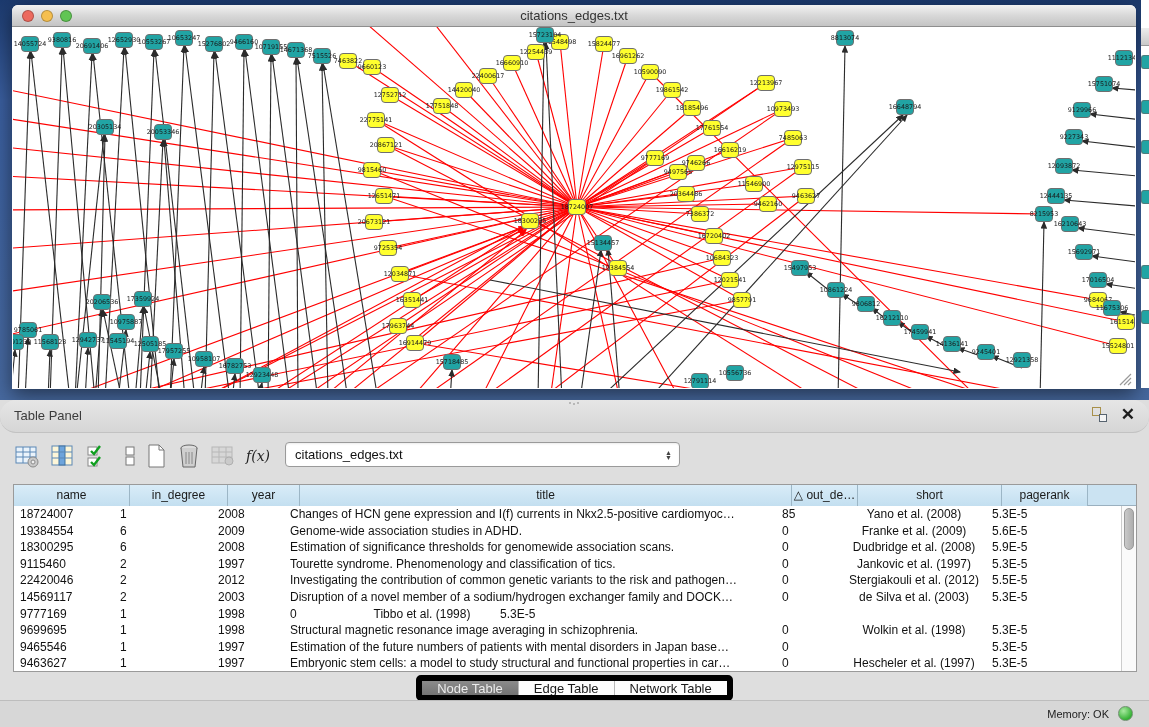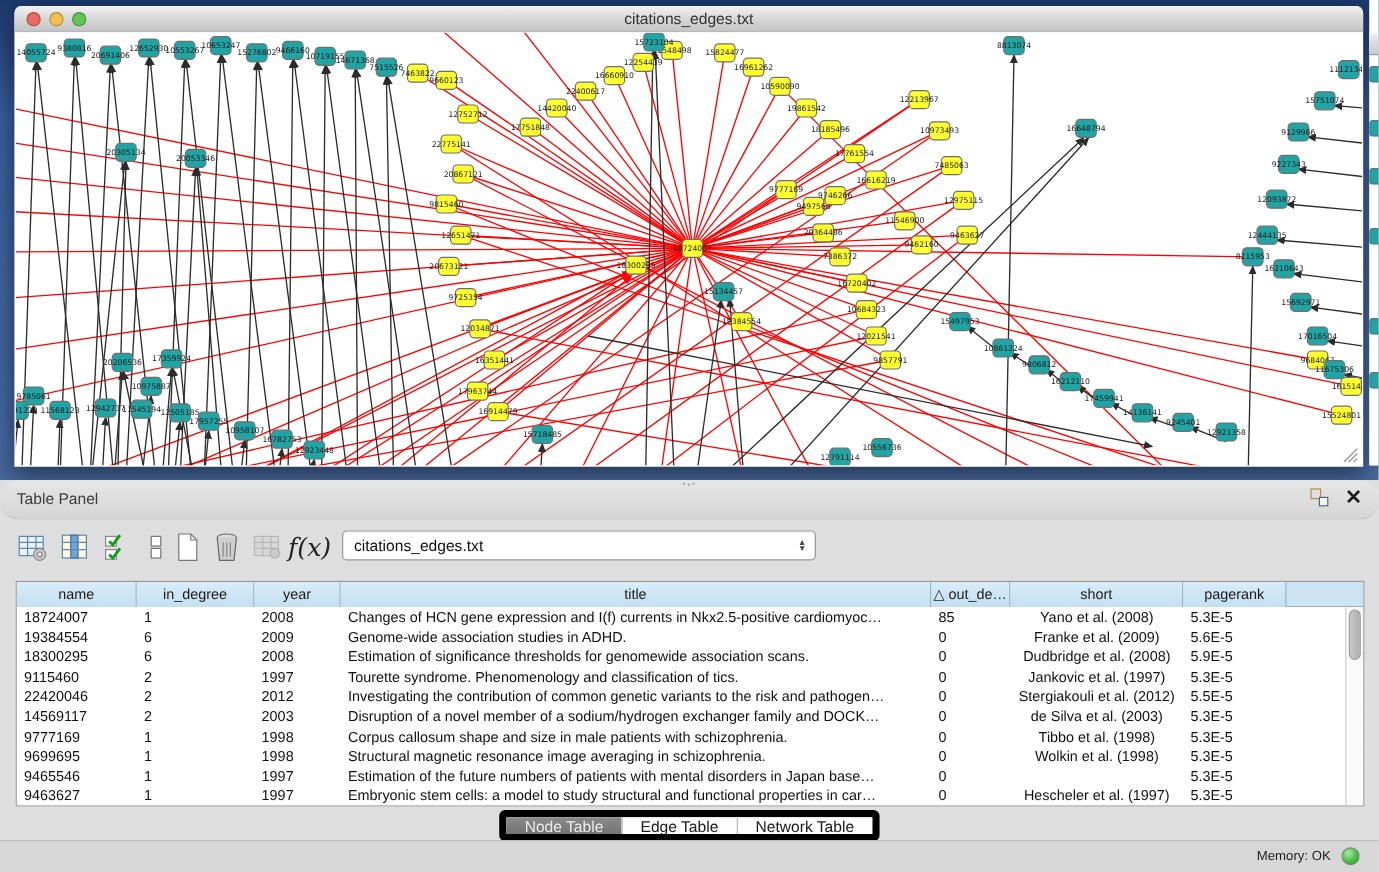--- a/index.html
+++ b/index.html
@@ -40,21 +40,21 @@
   .panel-title { position:absolute; left:14px; top:8px; font-size:13px; color:#3c3c3c; }
   .panel-header-icons { position:absolute; right:14px; top:7px; display:flex; gap:14px; align-items:center; }
   .float-icon { position:relative; width:15px; height:15px; cursor:pointer; }
   .float-icon .back { position:absolute; left:0; top:0; width:9px; height:9px; border:1.5px solid #a8904a; background:transparent; }
   .float-icon .front { position:absolute; right:0; bottom:0; width:8px; height:8px; border:1.5px solid #57636f; background:#f4f4f4; }
   .close-x { font-size:17px; font-weight:bold; color:#1c1c1c; line-height:15px; cursor:pointer; }
 
   .toolbar { position:relative; height:48px; }
   .tool-btn { position:absolute; top:8px; width:30px; height:30px; border:none; background:transparent;
     display:flex; align-items:center; justify-content:center; cursor:pointer; }
-  .fx { font-family:"DejaVu Serif", serif; font-style:italic; font-size:21px; color:#222; }
+  .fx { font-family:"DejaVu Serif", serif; font-style:italic; font-size:14px; color:#222; }
   .combo { position:absolute; left:285px; top:9px; width:395px; height:25px; background:#fff;
     border:1px solid #9a9a9a; border-radius:4px; font-size:13px; color:#111;
     display:flex; align-items:center; padding-left:9px; cursor:pointer;
     box-shadow:inset 0 1px 2px rgba(0,0,0,.08); }
   .combo .steppers { position:absolute; right:4px; top:2px; width:13px; height:19px;
     display:flex; flex-direction:column; align-items:center; justify-content:center;
     font-size:7px; color:#444; line-height:5px; }
 
   .tablewrap { position:absolute; left:13px; top:84px; width:1124px; height:188px;
     background:#fff; border:1px solid #9a9a9a; overflow:hidden; }
@@ -760,21 +760,21 @@
         <span>citations_edges.txt</span>
         <span class="steppers">
             <span>▲</span>
             <span>▼</span>
           </span>
       </div>
     </div>
 
     <div class="tablewrap">
       <div class="thead" id="thead">
-          <div class="th" style="width: 100px;">name</div>
+          <div class="th" style="width: 116px;">name</div>
           <div class="th" style="width: 98px;">in_degree</div>
           <div class="th" style="width: 72px;">year</div>
           <div class="th" style="width: 492px;">title</div>
           <div class="th" style="width: 66px;">△ out_de…</div>
           <div class="th" style="width: 144px;">short</div>
           <div class="th" style="width: 86px;">pagerank</div>
         </div>
       <div class="tbody" id="tbody">
           <div class="tr">
             <div class="td" style="width: 100px;">18724007</div>
@@ -827,21 +827,20 @@
             <div class="td" style="width: 72px;">2003</div>
             <div class="td" style="width: 492px;">Disruption of a novel member of a sodium/hydrogen exchanger family and DOCK…</div>
             <div class="td" style="width: 66px;">0</div>
             <div class="td center" style="width: 144px;">de Silva et al. (2003)</div>
             <div class="td" style="width: 86px;">5.3E-5</div>
           </div>
           <div class="tr">
             <div class="td" style="width: 100px;">9777169</div>
             <div class="td" style="width: 98px;">1</div>
             <div class="td" style="width: 72px;">1998</div>
-            <div class="td" style="width: 492px;">Corpus callosum shape and size in male patients with schizophrenia.</div>
             <div class="td" style="width: 66px;">0</div>
             <div class="td center" style="width: 144px;">Tibbo et al. (1998)</div>
             <div class="td" style="width: 86px;">5.3E-5</div>
           </div>
           <div class="tr">
             <div class="td" style="width: 100px;">9699695</div>
             <div class="td" style="width: 98px;">1</div>
             <div class="td" style="width: 72px;">1998</div>
             <div class="td" style="width: 492px;">Structural magnetic resonance image averaging in schizophrenia.</div>
             <div class="td" style="width: 66px;">0</div>

